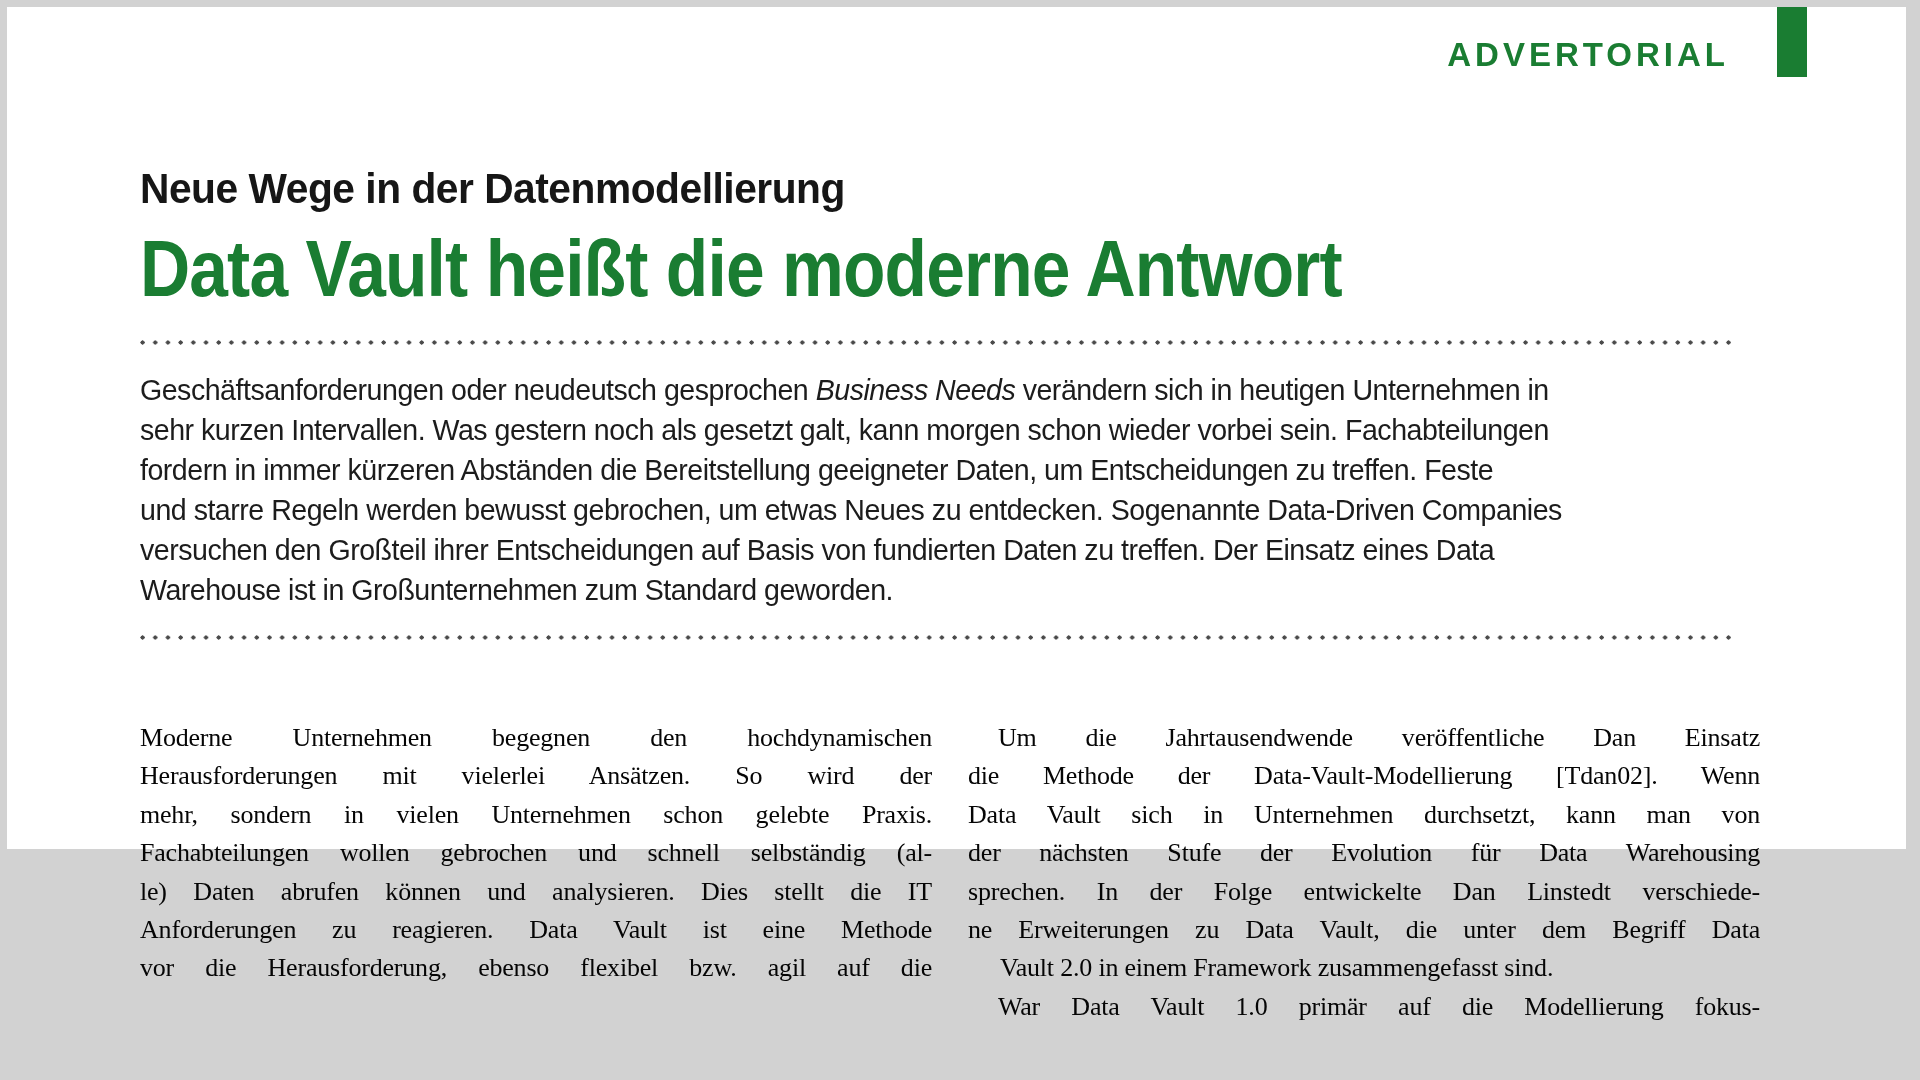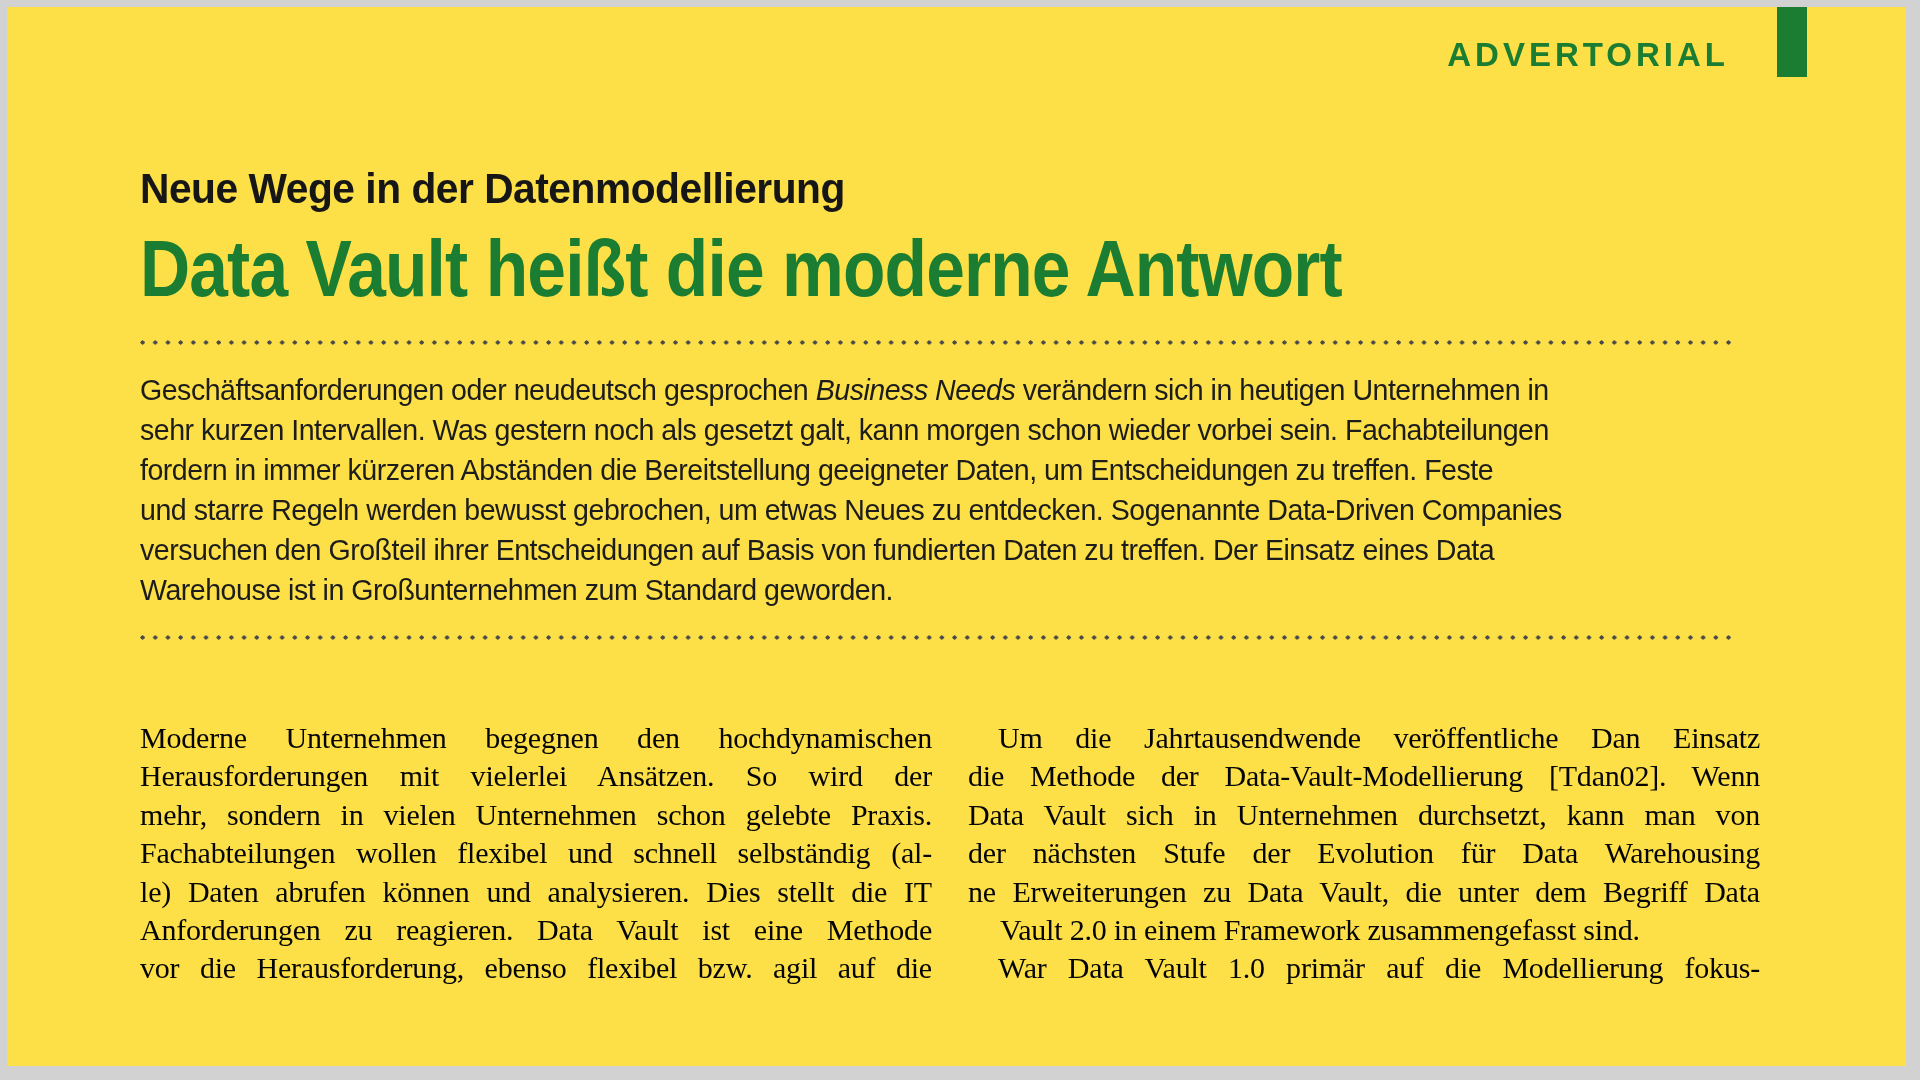--- a/index.html
+++ b/index.html
@@ -2,22 +2,22 @@
 <html style="--green: #1a7d32; --border-gray: #d2d2d2; --text-dark: #161616;"><head>
 <meta charset="utf-8">
 <style>
   html,body { margin:0; padding:0; }
   body {
     width:1920px; height:1080px; position:relative; overflow:hidden;
     background:#d2d2d2;
     font-family:"Liberation Sans", sans-serif;
   }
   .page {
-    position:absolute; left:7px; top:7px; width:1899px; height:1059px;
-    background:#fde047;
+    position:absolute; left:7px; top:7px; width:1899px; height:842px;
+    background:#ffffff;
   }
   
   .advertorial {
     position:absolute; top:29px; right:177px;
     font-size:33px; font-weight:bold; letter-spacing:4px;
     color:var(--green); white-space:nowrap;
   }
   .green-bar {
     position:absolute; top:0; left:1770px; width:30px; height:70px;
     background:var(--green);
@@ -56,21 +56,21 @@
   .lead-line .i { font-style:italic; }
   
   .col {
     position:absolute; top:712px; width:792px; height:353px;
     overflow:hidden; color:#050505;
     font-family:"Liberation Serif", serif;
   }
   .col-left  { left:133px; }
   .col-right { left:961px; }
   .col-line {
-    font-size:30px; line-height:38.4px; letter-spacing:-0.2px;
+    font-size:26px; line-height:38.4px; letter-spacing:-0.2px;
     text-align:justify; text-align-last:justify;
   }
   .col-line.last   { text-align-last:left;margin-left:32px; }
   .col-line.indent { text-indent:30px; }
 </style>
 </head>
 <body>
 
 <div class="page">
 
@@ -92,29 +92,30 @@
       <div class="lead-line"><span>versuchen den Großteil ihrer Entscheidungen auf Basis von fundierten Daten zu treffen. Der Einsatz eines Data</span></div>
       <div class="lead-line"><span>Warehouse ist in Großunternehmen zum Standard geworden.</span></div>
     </div>
 
   <div class="dotted rule-bottom"></div>
 
   <div class="col col-left">
       <div class="col-line">Moderne Unternehmen begegnen den hochdynamischen</div>
       <div class="col-line">Herausforderungen mit vielerlei Ansätzen. So wird der</div>
       <div class="col-line">mehr, sondern in vielen Unternehmen schon gelebte Praxis.</div>
-      <div class="col-line">Fachabteilungen wollen flexibel und schnell selbständig (al-</div>
+      <div class="col-line">Fachabteilungen wollen gebrochen und schnell selbständig (al-</div>
       <div class="col-line">le) Daten abrufen können und analysieren. Dies stellt die IT</div>
       <div class="col-line">Anforderungen zu reagieren. Data Vault ist eine Methode</div>
       <div class="col-line">vor die Herausforderung, ebenso flexibel bzw. agil auf die</div>
     </div>
 
   <div class="col col-right">
       <div class="col-line indent">Um die Jahrtausendwende veröffentliche Dan Einsatz</div>
       <div class="col-line">die Methode der Data-Vault-Modellierung [Tdan02]. Wenn</div>
       <div class="col-line">Data Vault sich in Unternehmen durchsetzt, kann man von</div>
       <div class="col-line">der nächsten Stufe der Evolution für Data Warehousing</div>
+      <div class="col-line">sprechen. In der Folge entwickelte Dan Linstedt verschiede-</div>
       <div class="col-line">ne Erweiterungen zu Data Vault, die unter dem Begriff Data</div>
       <div class="col-line last">Vault 2.0 in einem Framework zusammengefasst sind.</div>
       <div class="col-line indent">War Data Vault 1.0 primär auf die Modellierung fokus-</div>
     </div>
 
 </div>
 
 </body></html>

